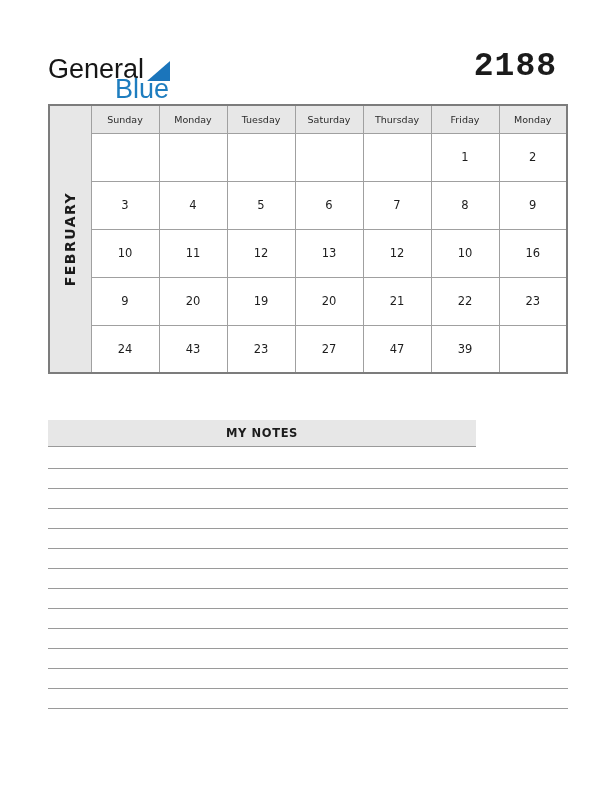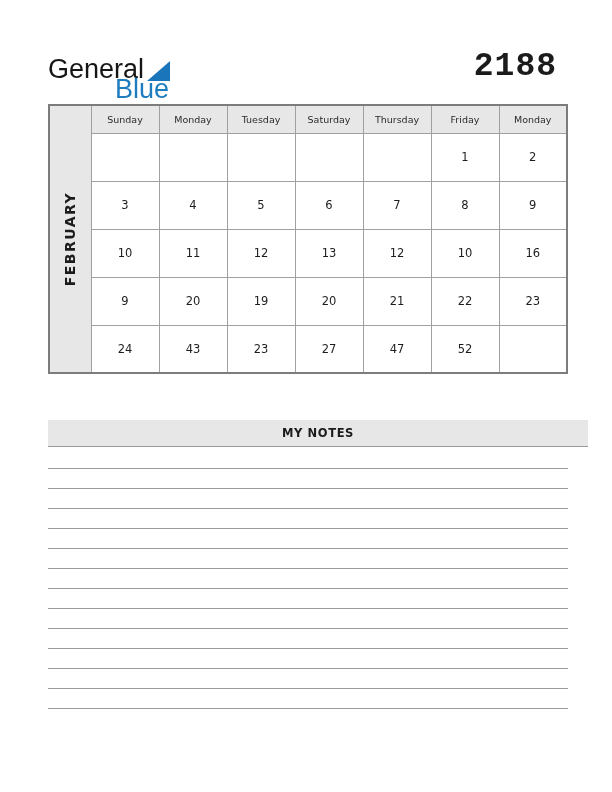--- a/index.html
+++ b/index.html
@@ -63,21 +63,21 @@
   }
   .month-text{
     position:absolute;top:50%;left:50%;
     transform:translate(-50%,-50%) rotate(-90deg);
     white-space:nowrap;
     font-size:14px;font-weight:700;letter-spacing:1.5px;color:#1b1b1b;
   }
 
   
   .notes-header{
-    position:absolute;left:48px;top:420px;width:540px;height:27px;
+    position:absolute;left:48px;top:420px;width:428px;height:27px;
     background:var(--cell-gray);border-bottom:1.5px solid var(--line-gray);
     text-align:center;line-height:27px;
     font-size:11.5px;font-weight:700;letter-spacing:0.6px;color:#1c1c1c;
   }
   .notes-lines{position:absolute;left:48px;top:448.5px;width:520px;}
   .note-line{height:20px;border-bottom:1.5px solid var(--line-gray);}
 </style>
 </head>
 <body>
 
@@ -154,21 +154,21 @@
           <td class="day">21</td>
           <td class="day">22</td>
           <td class="day">23</td>
         </tr>
         <tr>
           <td class="day">24</td>
           <td class="day">43</td>
           <td class="day">23</td>
           <td class="day">27</td>
           <td class="day">47</td>
-          <td class="day">52</td>
+          <td class="day">39</td>
           <td class="day"></td>
         </tr>
       </tbody>
   </table>
 
   <div class="notes-header">MY NOTES</div>
   <div class="notes-lines" id="notes-lines">
       <div class="note-line"></div>
       <div class="note-line"></div>
       <div class="note-line"></div>

